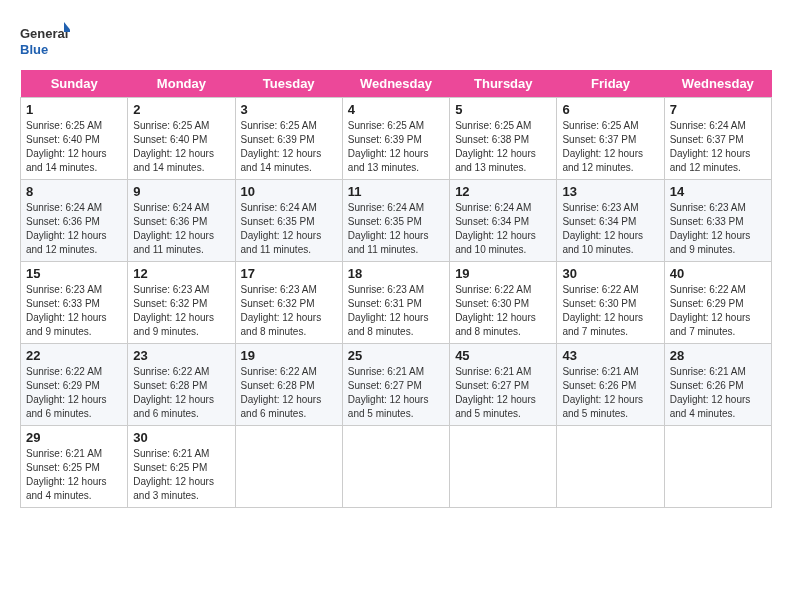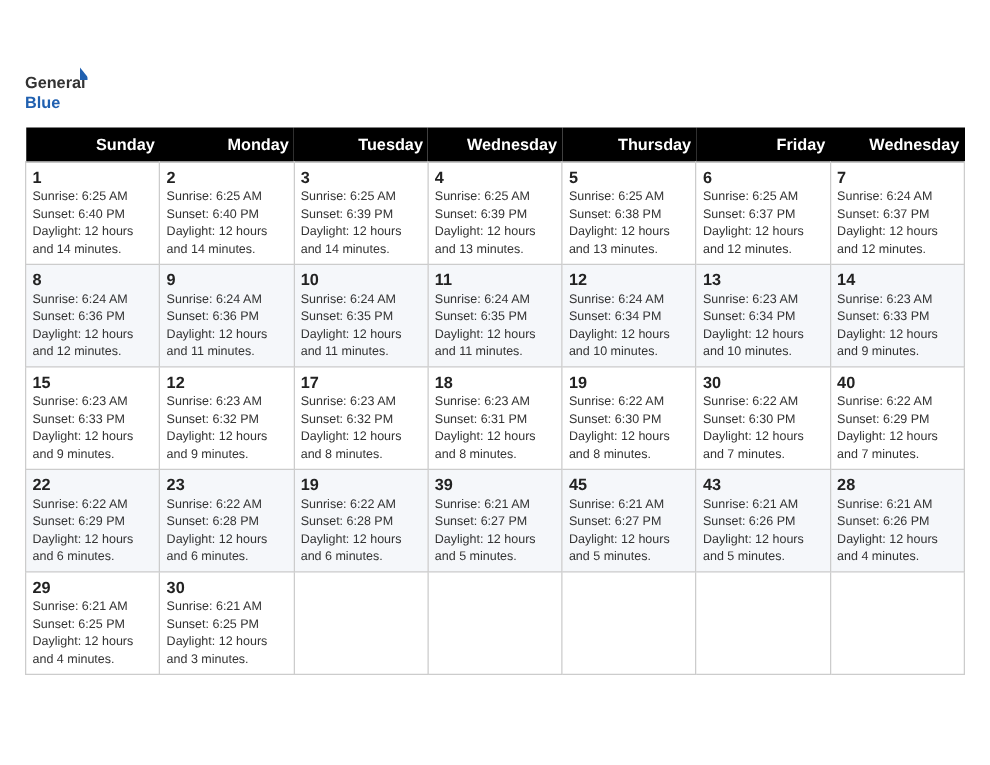--- a/index.html
+++ b/index.html
@@ -8,21 +8,20 @@
       background: #fff;
       width: 792px;
       min-height: 612px;
       padding: 20px;
     }
     .header {
       display: flex;
       justify-content: space-between;
       align-items: flex-start;
       margin-bottom: 10px;
-      margin-top: 32px;
     }
     .logo {
       display: flex;
       align-items: center;
       gap: 4px;
     }
     .title-block {
       text-align: right;
     }
     .month-title {
@@ -33,24 +32,24 @@
     .location {
       font-size: 16px;
       color: #555;
     }
     table {
       width: 100%;
       border-collapse: collapse;
       font-size: 11px;
     }
     th {
-      background: #000000;
+      background: #ec4899;
       color: #fff;
       padding: 6px 4px;
-      text-align: right;
+      text-align: center;
       font-size: 13px;
       font-weight: bold;
     }
     td {
       border: 1px solid #ccc;
       padding: 4px 5px;
       vertical-align: top;
       height: 80px;
       width: calc(100% / 7);
     }
@@ -124,21 +123,21 @@
         <td><span class="day-num">17</span><span class="day-info">Sunrise: 6:23 AM<br>Sunset: 6:32 PM<br>Daylight: 12 hours<br>and 8 minutes.</span></td>
         <td><span class="day-num">18</span><span class="day-info">Sunrise: 6:23 AM<br>Sunset: 6:31 PM<br>Daylight: 12 hours<br>and 8 minutes.</span></td>
         <td><span class="day-num">19</span><span class="day-info">Sunrise: 6:22 AM<br>Sunset: 6:30 PM<br>Daylight: 12 hours<br>and 8 minutes.</span></td>
         <td><span class="day-num">30</span><span class="day-info">Sunrise: 6:22 AM<br>Sunset: 6:30 PM<br>Daylight: 12 hours<br>and 7 minutes.</span></td>
         <td><span class="day-num">40</span><span class="day-info">Sunrise: 6:22 AM<br>Sunset: 6:29 PM<br>Daylight: 12 hours<br>and 7 minutes.</span></td>
       </tr>
       <tr>
         <td><span class="day-num">22</span><span class="day-info">Sunrise: 6:22 AM<br>Sunset: 6:29 PM<br>Daylight: 12 hours<br>and 6 minutes.</span></td>
         <td><span class="day-num">23</span><span class="day-info">Sunrise: 6:22 AM<br>Sunset: 6:28 PM<br>Daylight: 12 hours<br>and 6 minutes.</span></td>
         <td><span class="day-num">19</span><span class="day-info">Sunrise: 6:22 AM<br>Sunset: 6:28 PM<br>Daylight: 12 hours<br>and 6 minutes.</span></td>
-        <td><span class="day-num">39</span><span class="day-info">Sunrise: 6:21 AM<br>Sunset: 6:27 PM<br>Daylight: 12 hours<br>and 5 minutes.</span></td>
+        <td><span class="day-num">25</span><span class="day-info">Sunrise: 6:21 AM<br>Sunset: 6:27 PM<br>Daylight: 12 hours<br>and 5 minutes.</span></td>
         <td><span class="day-num">45</span><span class="day-info">Sunrise: 6:21 AM<br>Sunset: 6:27 PM<br>Daylight: 12 hours<br>and 5 minutes.</span></td>
         <td><span class="day-num">43</span><span class="day-info">Sunrise: 6:21 AM<br>Sunset: 6:26 PM<br>Daylight: 12 hours<br>and 5 minutes.</span></td>
         <td><span class="day-num">28</span><span class="day-info">Sunrise: 6:21 AM<br>Sunset: 6:26 PM<br>Daylight: 12 hours<br>and 4 minutes.</span></td>
       </tr>
       <tr>
         <td><span class="day-num">29</span><span class="day-info">Sunrise: 6:21 AM<br>Sunset: 6:25 PM<br>Daylight: 12 hours<br>and 4 minutes.</span></td>
         <td><span class="day-num">30</span><span class="day-info">Sunrise: 6:21 AM<br>Sunset: 6:25 PM<br>Daylight: 12 hours<br>and 3 minutes.</span></td>
         <td class="empty"></td>
         <td class="empty"></td>
         <td class="empty"></td>

